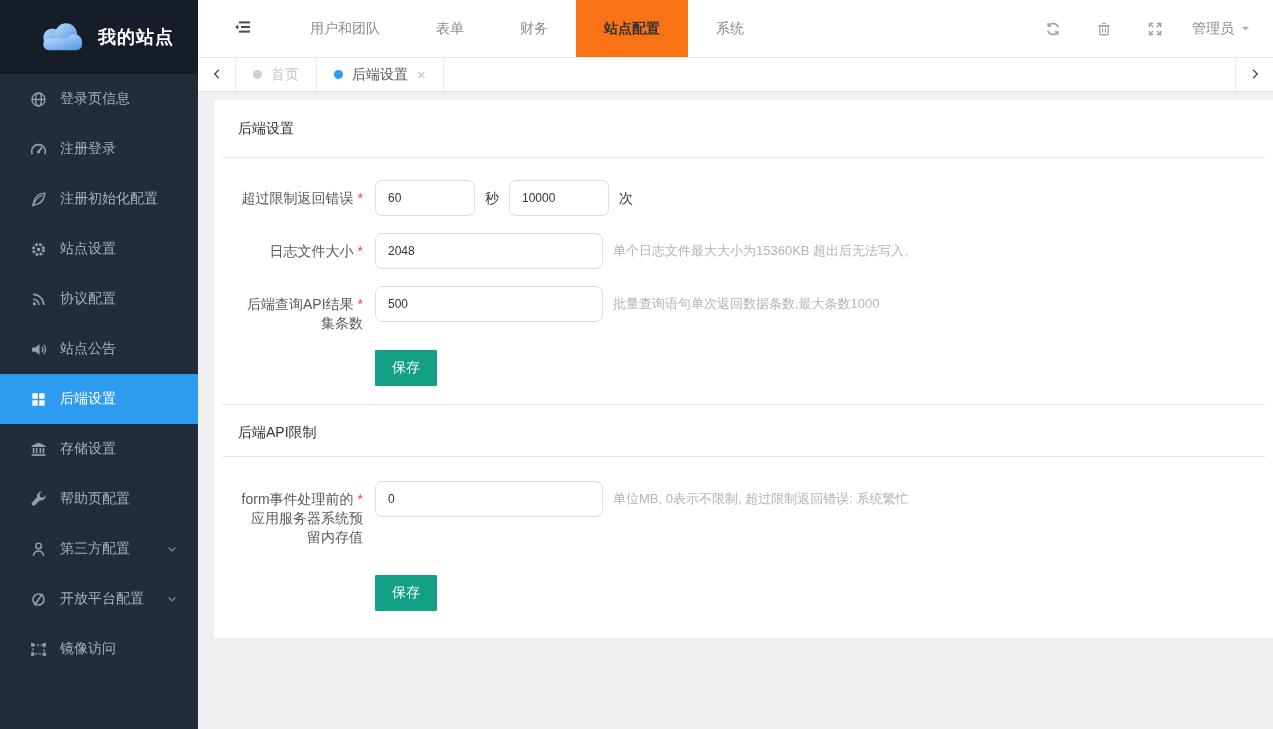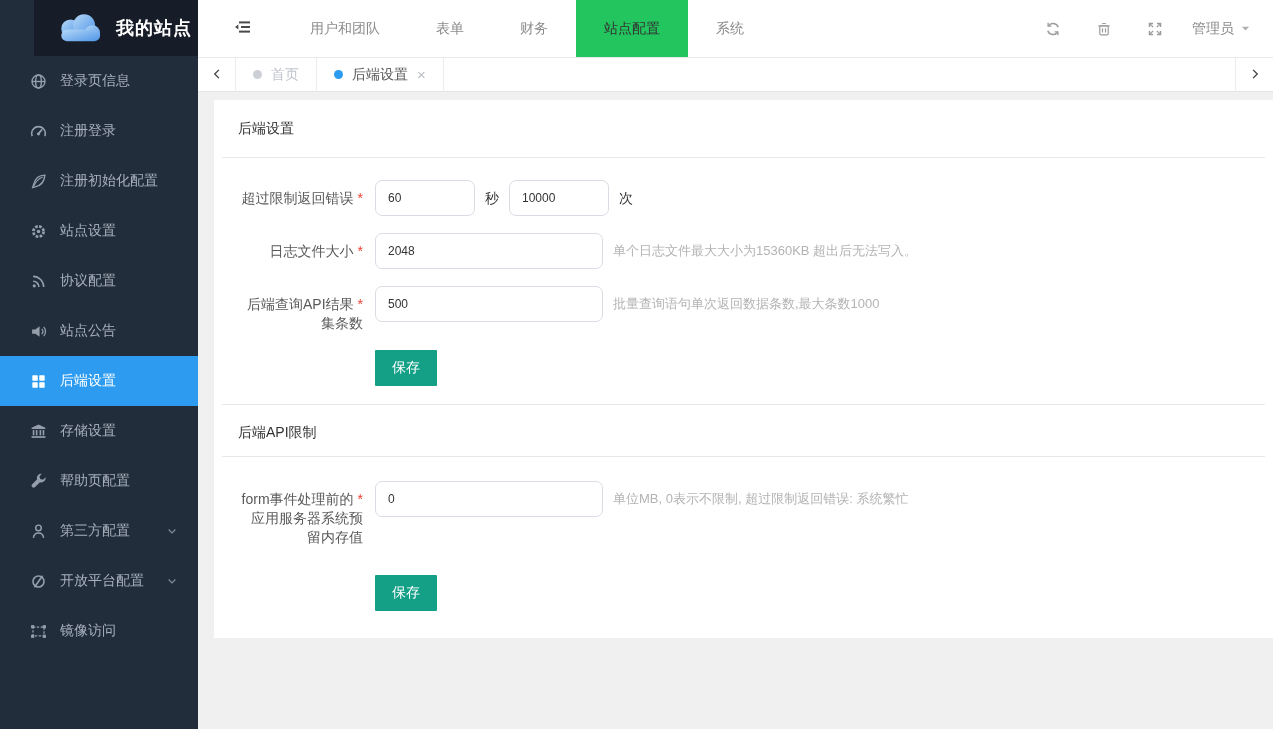--- a/index.html
+++ b/index.html
@@ -2,40 +2,40 @@
 <html><head>
 <meta charset="utf-8">
 <style>
   * { margin:0; padding:0; box-sizing:border-box; }
   html,body { width:1273px; height:729px; overflow:hidden; }
   body { font-family:"Liberation Sans","DejaVu Sans",sans-serif; font-size:14px; background:#f0f0f0; }
   .app { display:flex; width:1273px; height:729px; }
 
   
   .sidebar { width:198px; flex:none; background:#222d3b; display:flex; flex-direction:column; }
-  .logo { height:56px; flex:none; background:#161d28; display:flex; align-items:center; padding-left:18px; cursor:pointer;margin-left:34px; }
+  .logo { height:74px; flex:none; background:#161d28; display:flex; align-items:center; padding-left:34px; cursor:pointer; }
   .logo svg { width:54px; height:36px; }
   .logo-title { color:#ffffff; font-size:18px; font-weight:bold; letter-spacing:1px; margin-left:10px; }
   .s-item { height:50px; display:flex; align-items:center; padding:0 20px 0 30px; font-size:14px; color:#a7b0bc; cursor:pointer; }
   .s-icon { width:17px; height:17px; margin-right:13px; display:inline-flex; color:#949fab; flex:none; }
   .s-icon svg { width:100%; height:100%; }
   .s-chevron { margin-left:auto; width:12px; height:12px; display:inline-flex; color:#7f8a96; }
   .s-chevron svg { width:100%; height:100%; }
   .s-item.active { background:#2d9cf0; color:#ffffff; }
   .s-item.active .s-icon { color:#ffffff; }
 
   
   .main { flex:1; display:flex; flex-direction:column; min-width:0; }
 
   
   .topnav { height:57px; flex:none; background:#ffffff; display:flex; align-items:stretch; }
   .menu-toggle { display:flex; align-items:center; padding:0 28px 0 36px; color:#4a4a4a; cursor:pointer; }
   .menu-toggle svg { width:20px; height:16px; }
   .nav-item { display:flex; align-items:center; padding:5px 28px; color:#8b8b8b; cursor:pointer; }
-  .nav-item.active { background:#22c55e; color:#333333; }
+  .nav-item.active { background:#f97316; color:#333333;font-weight:bold; }
   .topnav-right { margin-left:auto; display:flex; align-items:center; }
   .nav-action { width:51px; display:flex; justify-content:center; color:#9c9c9c; cursor:pointer; }
   .nav-action svg { width:16px; height:16px; }
   .user { display:flex; align-items:center; color:#8b8b8b; padding:0 22px 0 12px; cursor:pointer; }
   .user .caret { width:11px; height:11px; margin-left:6px; color:#b0b0b0; display:inline-flex; }
   .user .caret svg { width:100%; height:100%; }
 
   
   .tabbar { height:35px; flex:none; background:#ffffff; border-top:1px solid #e8e8e8; border-bottom:1px solid #e4e4e4; display:flex; align-items:stretch; }
   .tab-nav { width:38px; display:flex; align-items:center; justify-content:center; color:#444444; cursor:pointer; }

